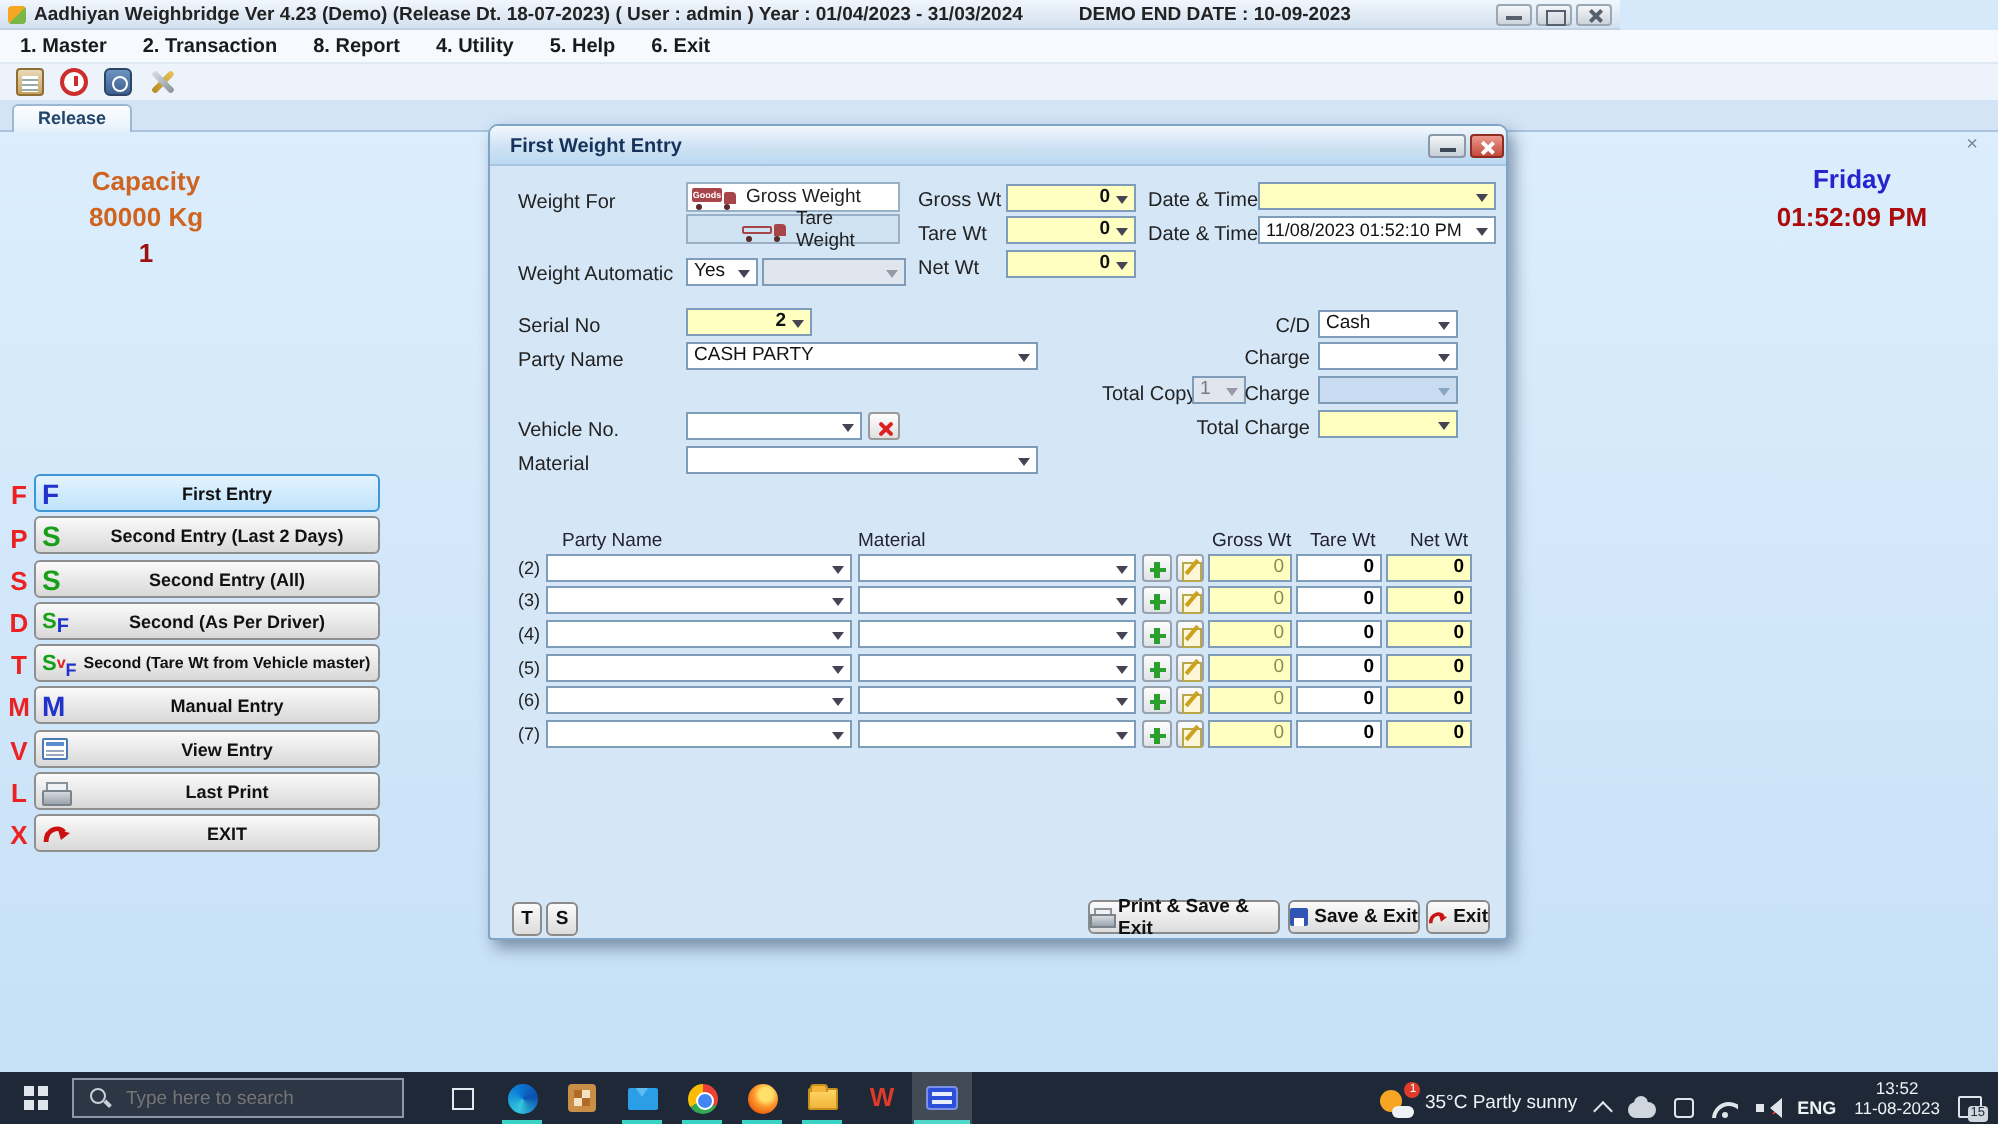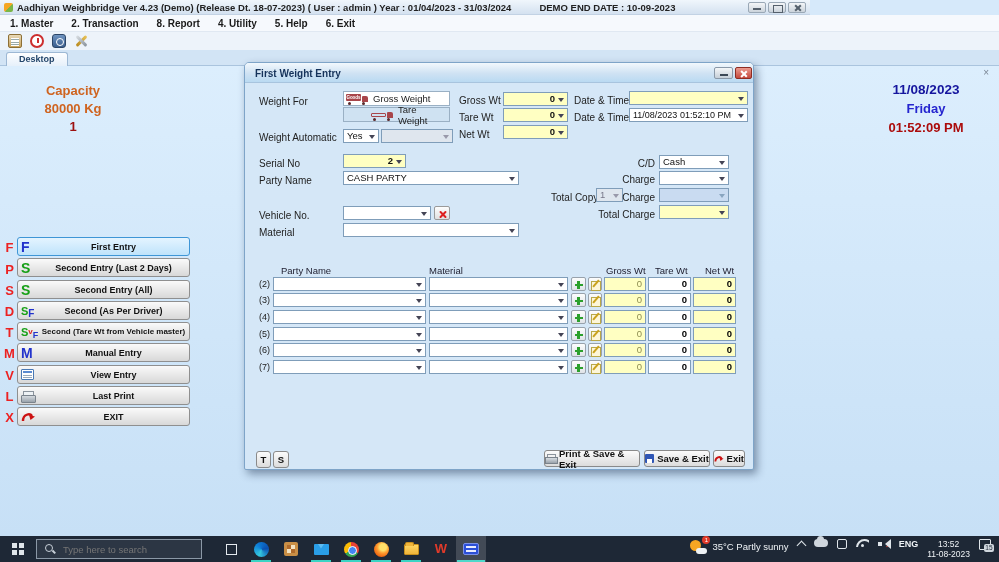--- a/index.html
+++ b/index.html
@@ -146,21 +146,21 @@
   .ic-mail::after { content:""; position:absolute; left:0; top:-6px; width:15px; height:11px; background:#5dbcf2; transform:rotate(0deg); clip-path:polygon(0 0,100% 0,50% 100%); }
   .ic-chrome { width:15px; height:15px; border-radius:50%; background:conic-gradient(#ea4335 0 33%,#34a853 33% 66%,#fbbc05 66% 100%); position:relative; }
   .ic-chrome::after { content:""; position:absolute; left:4px; top:4px; width:7px; height:7px; background:#4285f4; border:1.5px solid #fff; border-radius:50%; }
   .ic-firefox { width:15px; height:15px; border-radius:50%; background:radial-gradient(circle at 60% 35%,#ffe06a 0 25%,#ff9a2e 45%,#e8590c 80%); }
   .ic-folder { width:15px; height:11px; background:linear-gradient(#ffd663,#f0b53a); border:1px solid #c78f1e; border-radius:1px; position:relative; }
   .ic-folder::before { content:""; position:absolute; left:0; top:-3px; width:7px; height:3px; background:#f0b53a; border:1px solid #c78f1e; border-bottom:none; border-radius:2px 2px 0 0; }
   .ic-wps { font-size:13px; font-weight:bold; color:#e03a2a; line-height:14px; }
   .ic-appwin { width:16px; height:12px; background:#2b4fd8; border:1px solid #7a90e8; border-radius:2px; position:relative; }
   .ic-appwin::after { content:""; position:absolute; left:2px; top:2px; width:10px; height:6px; background:repeating-linear-gradient(#e8ecff 0 2px,#2b4fd8 2px 4px); }
 
-  .tray { margin-left:auto; display:flex; align-items:flex-start; gap:9px; padding-right:8px; }
+  .tray { margin-left:auto; display:flex; align-items:flex-end; gap:9px; padding-right:8px; }
   .weather { display:flex; align-items:center; gap:5px; }
   .wx-ic { position:relative; width:17px; height:15px; }
   .wx-sun { position:absolute; left:0; top:1px; width:11px; height:11px; border-radius:50%; background:#f6a623; }
   .wx-cloud { position:absolute; right:0; bottom:0; width:11px; height:6px; border-radius:6px; background:#eef2f5; }
   .wx-badge { position:absolute; right:-3px; top:-3px; width:8px; height:8px; border-radius:50%; background:#e03a2a; color:#fff; font-size:6px; line-height:8px; text-align:center; }
   .wx-text { font-size:9.5px; color:#eef2f5; white-space:nowrap; }
   .chev { width:7px; height:7px; border-top:1.7px solid #dfe5ea; border-right:1.7px solid #dfe5ea; transform:rotate(-45deg); margin-top:3px; }
   .tr-cloud { width:14px; height:8px; background:#cfd6dd; border-radius:6px; position:relative; }
   .tr-cloud::before { content:""; position:absolute; left:3px; top:-3px; width:7px; height:7px; border-radius:50%; background:#cfd6dd; }
   .tr-dev { width:10px; height:10px; border:1.5px solid #dfe5ea; border-radius:2px; }
@@ -204,34 +204,33 @@
   </div>
 
   <div class="toolbar">
     <span class="tbi ic-clipboard"></span>
     <span class="tbi ic-clock"></span>
     <span class="tbi ic-backup"></span>
     <span class="tbi ic-tools"></span>
   </div>
 
   <div class="tabstrip">
-    <span class="tab-desktop">Desktop</span>
+    <span class="tab-desktop">Release</span>
   </div>
 
   <div class="content">
     <span class="mdi-close">×</span>
 
     <div class="cap-block">
       <div class="cap-label">Capacity</div>
       <div class="cap-value">80000 Kg</div>
       <div class="cap-scale">1</div>
     </div>
 
     <div class="clock-block">
-      <div class="ck-date">11/08/2023</div>
       <div class="ck-day">Friday</div>
       <div class="ck-time">01:52:09 PM</div>
     </div>
 
     <span class="side-key" style="top:174px">F</span>
     <span class="side-key" style="top:196px">P</span>
     <span class="side-key" style="top:217px">S</span>
     <span class="side-key" style="top:238px">D</span>
     <span class="side-key" style="top:259px">T</span>
     <span class="side-key" style="top:280px">M</span>

